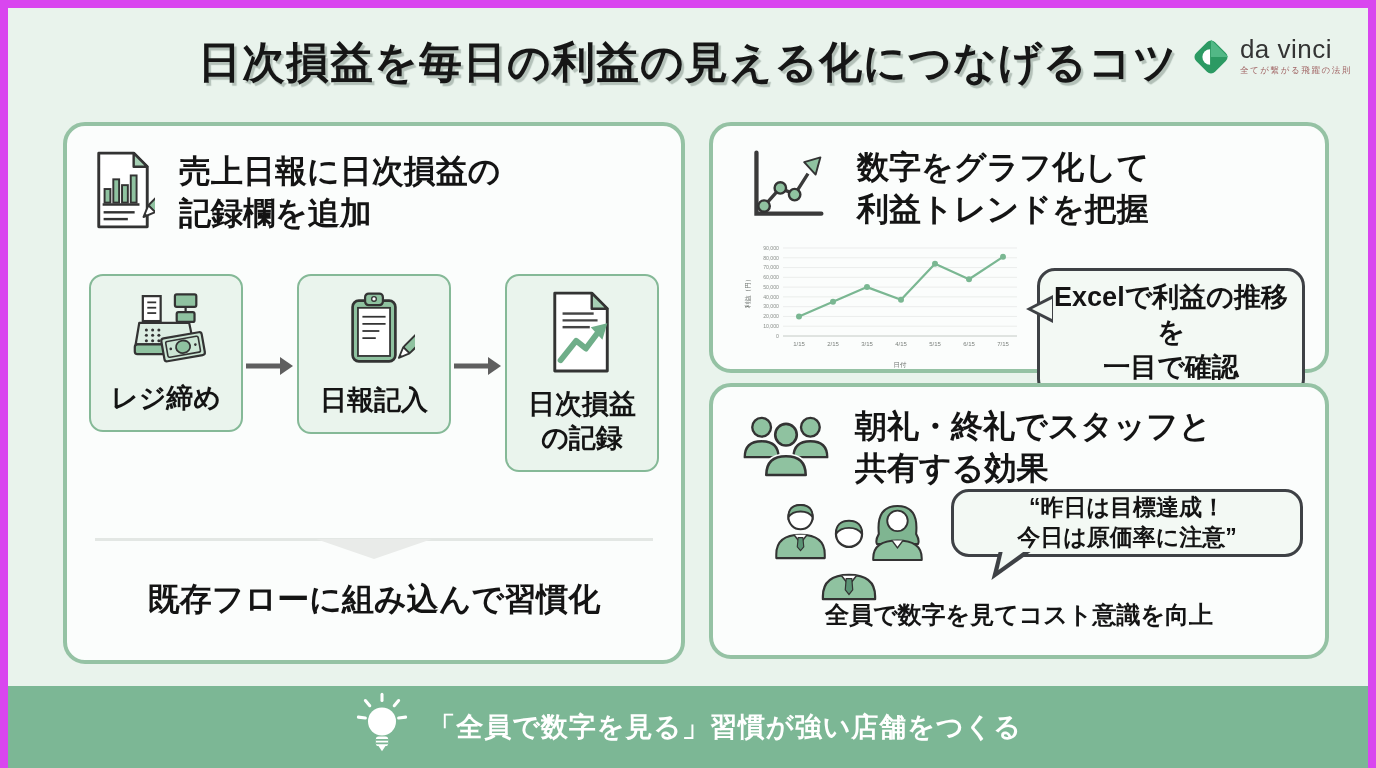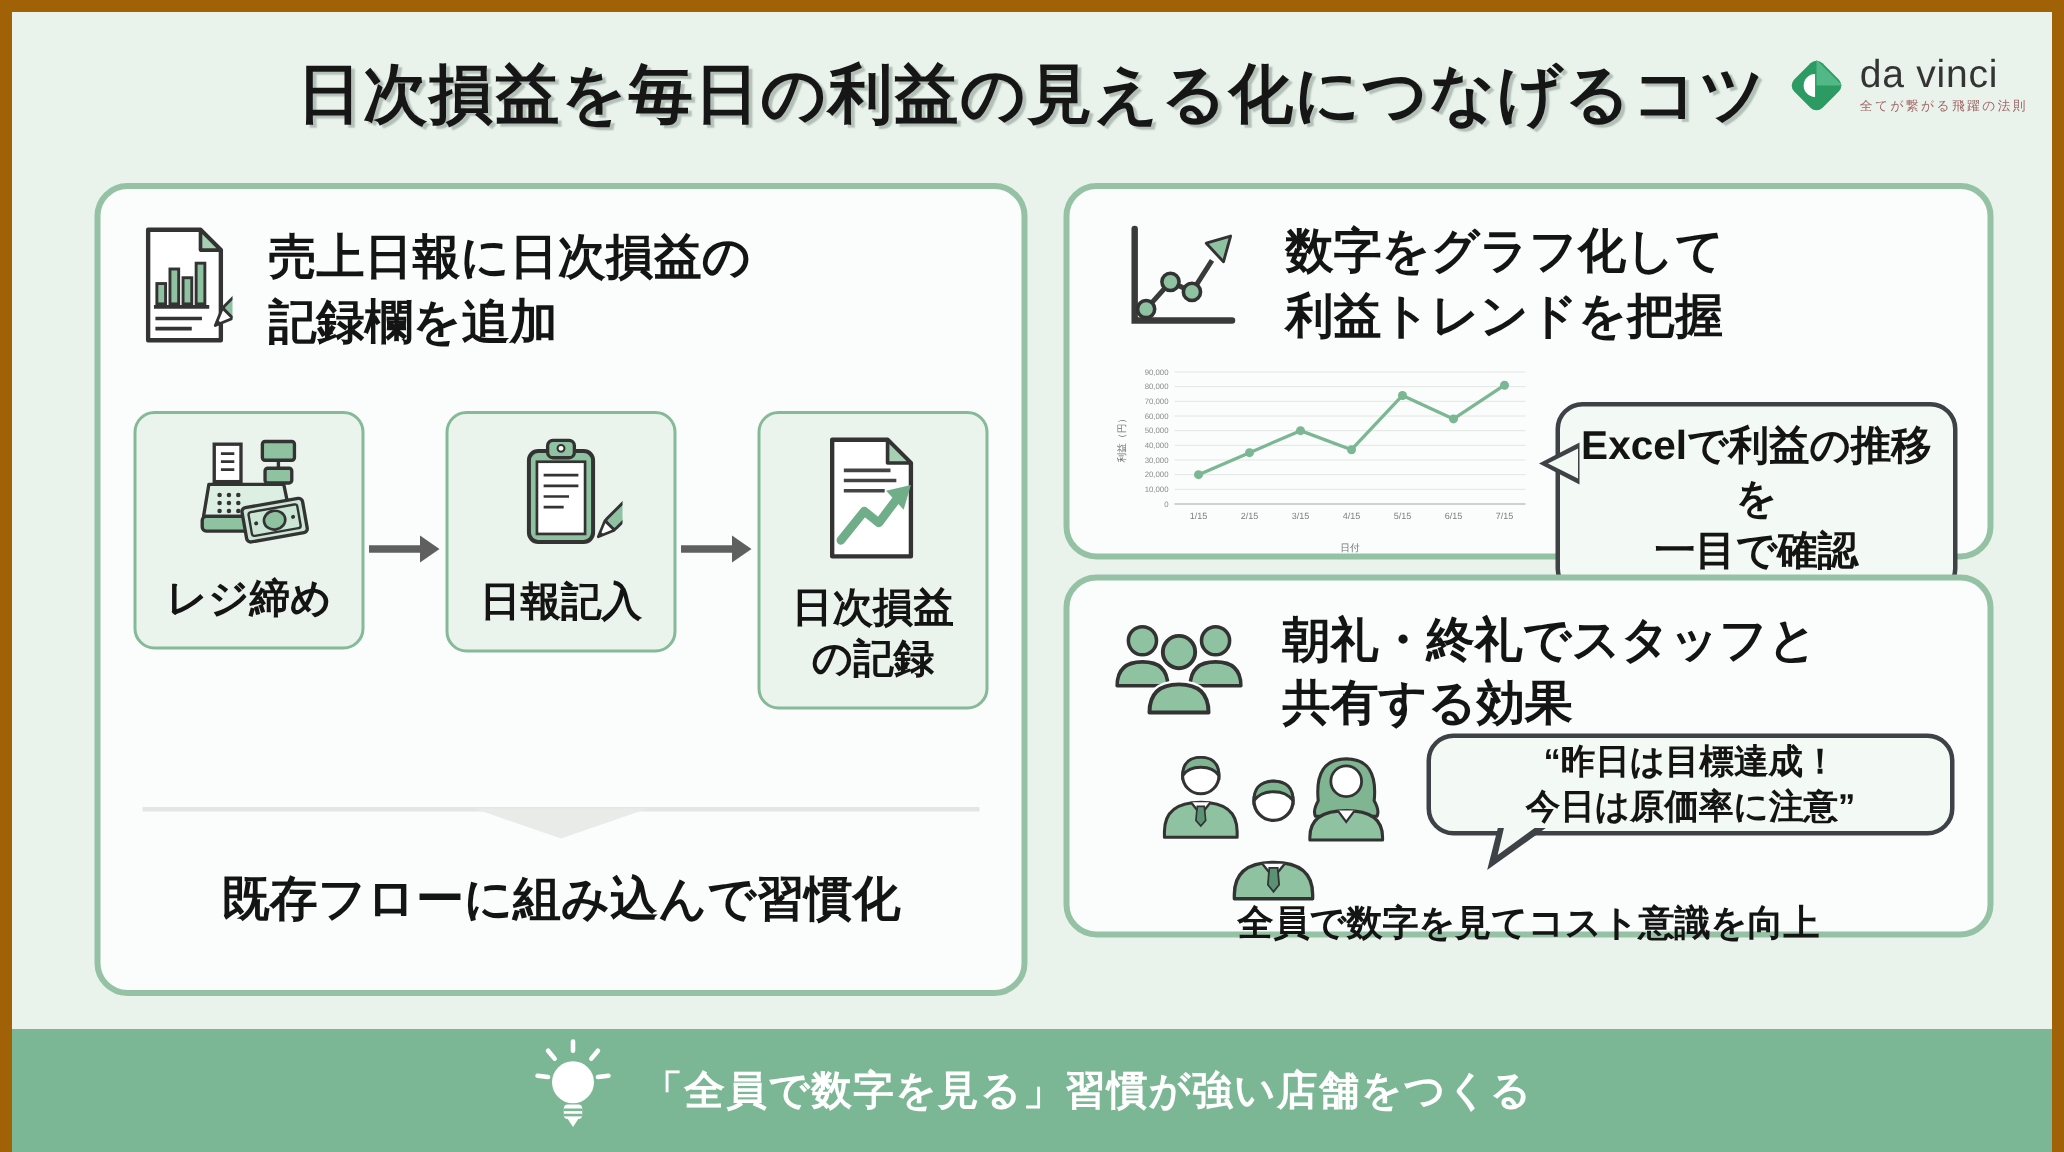--- a/index.html
+++ b/index.html
@@ -1,33 +1,33 @@
 <!DOCTYPE html>
 <html><head>
 <meta charset="utf-8">
 <style>
   * { margin:0; padding:0; box-sizing:border-box; }
   body { font-family:"Liberation Sans","DejaVu Sans",sans-serif; }
-  .canvas { position:relative; width:1376px; height:768px; background:#a16207; overflow:hidden; }
+  .canvas { position:relative; width:1376px; height:768px; background:#d946ef; overflow:hidden; }
   .inner  { position:absolute; left:8px; top:8px; right:8px; bottom:0; background:#e9f3ec; }
   .preline { white-space:pre-line; }
 
   
   .title { position:absolute; top:26px; left:0; right:0; text-align:center;
            font-size:43px; font-weight:800; color:#161616; letter-spacing:1px;
            text-shadow:2.5px 2.5px 1px rgba(40,60,50,.28); }
   .logo { position:absolute; top:28px; right:16px; display:flex; align-items:flex-start; gap:8px; }
   .logo-name { font-size:26px; color:#343434; letter-spacing:.5px; line-height:1; }
   .logo-tagline { font-size:8.5px; color:#a16565; letter-spacing:1.6px; margin-top:3px; }
 
   
   .panel { position:absolute; background:#fbfdfc; border:4px solid #95c2a4; border-radius:22px; }
   #left-panel  { left:55px;  top:114px; width:622px; height:542px; }
   #graph-panel { left:701px; top:114px; width:620px; height:251px; }
-  #share-panel { left:701px; top:375px; width:620px; height:242px; }
+  #share-panel { left:701px; top:375px; width:620px; height:276px; }
 
   .head-row { position:absolute; display:flex; align-items:center; }
   h2 { font-size:32px; font-weight:800; color:#141414; line-height:1.32; }
 
   
   #left-panel .head-row { left:24px; top:24px; gap:24px; }
   .flow { position:absolute; left:22px; top:148px; width:570px; display:flex; align-items:flex-start; }
   .step { background:#eaf4ed; border:2.5px solid #85b997; border-radius:14px;
           width:154px; padding:14px 4px 14px; display:flex; flex-direction:column;
           align-items:center; gap:8px; flex:none; }

